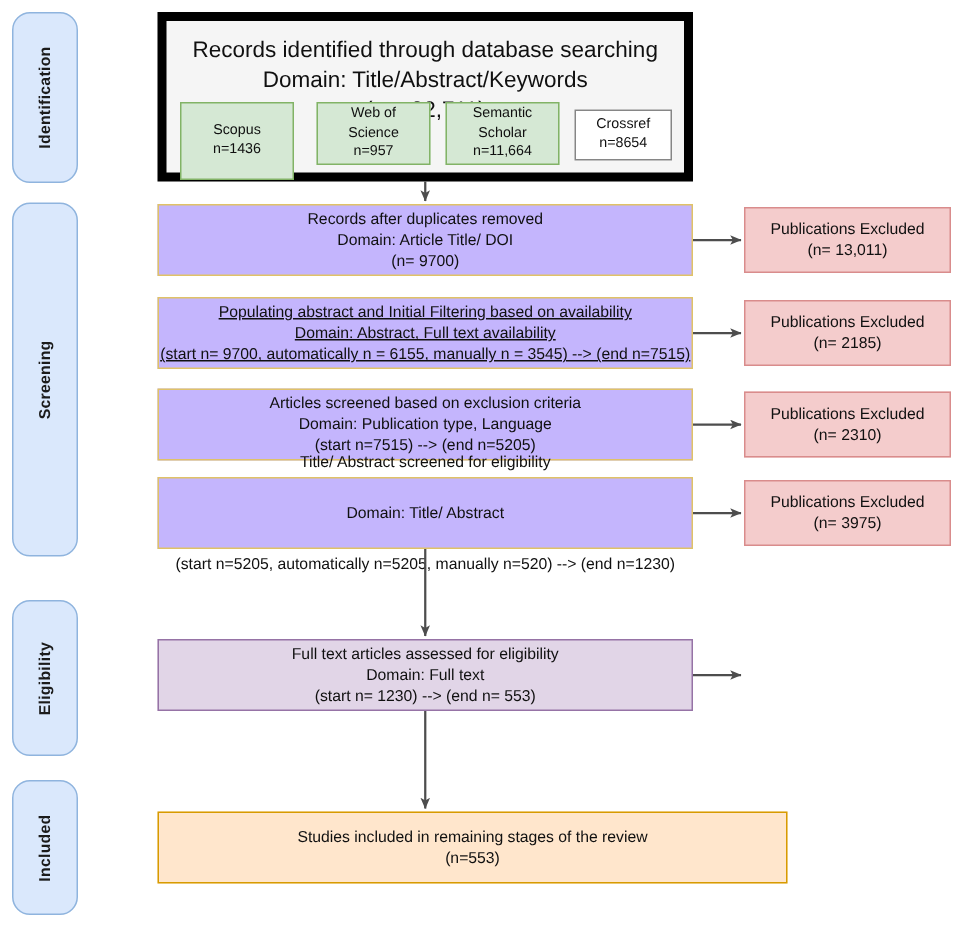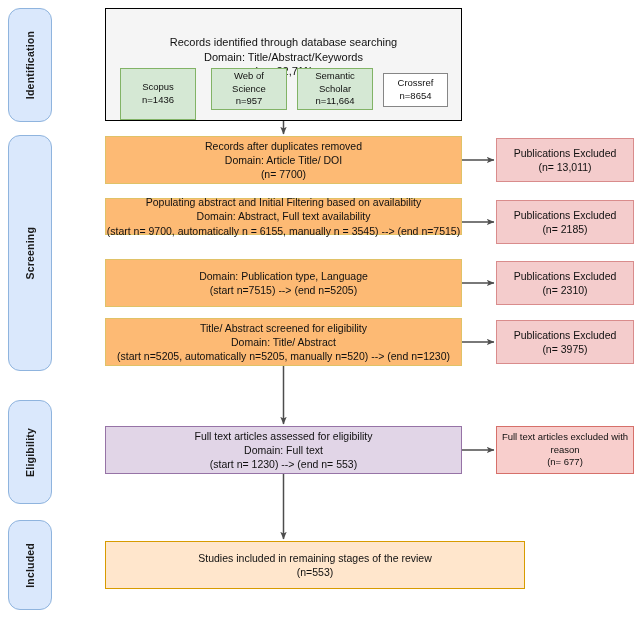--- a/index.html
+++ b/index.html
@@ -54,39 +54,39 @@
     color: #101010;
   }
   .box .ln {
     display: block;
     line-height: 1.34;
     white-space: nowrap;
   }
 
   .box-identification {
     background: #f5f5f5;
-    border: 1px solid #000000;
+    border: 6px solid #000000;
     justify-content: flex-start;
-    padding-top: 26px;
-    font-size: 11px;
+    padding-top: 10px;
+    font-size: 15px;
   }
   .box-db {
     background: #d5e8d4;
     border: 1px solid #82b366;
     font-size: 9.5px;
     line-height: 1.3;
   }
   .box-db-plain {
     background: #ffffff;
     border: 1px solid #868686;
     font-size: 9.5px;
     line-height: 1.3;
   }
   .box-screen {
-    background: #fdba74;
+    background: #c4b5fd;
     border: 1px solid #e0c267;
     font-size: 10.5px;
   }
   .box-excluded {
     background: #f4cccc;
     border: 1px solid #d98c8c;
     font-size: 10.5px;
   }
   .box-eligibility {
     background: #e1d5e7;
@@ -156,35 +156,36 @@
   </div>
 
   <div class="box box-db-plain" style="left:383px; top:73px; width:65px; height:34px;">
     <span class="ln">Crossref</span>
     <span class="ln">n=8654</span>
   </div>
 
   <div class="box box-screen" style="left:105px; top:136px; width:357px; height:48px;">
     <span class="ln">Records after duplicates removed</span>
     <span class="ln">Domain: Article Title/ DOI</span>
-    <span class="ln">(n= 7700)</span>
-  </div>
-
-  <div class="box box-screen" style="left:105px; top:198px; width:357px; height:37px;">
+    <span class="ln">(n= 9700)</span>
+  </div>
+
+  <div class="box box-screen" style="left:105px; top:198px; width:357px; height:48px;text-decoration:underline;">
     <span class="ln">Populating abstract and Initial Filtering based on availability</span>
     <span class="ln">Domain:  Abstract, Full text availability</span>
     <span class="ln">(start n= 9700, automatically n = 6155, manually n = 3545) --&gt; (end n=7515)</span>
   </div>
 
   <div class="box box-screen" style="left:105px; top:259px; width:357px; height:48px;">
+    <span class="ln">Articles screened based on exclusion criteria</span>
     <span class="ln">Domain: Publication type, Language</span>
     <span class="ln">(start n=7515) --&gt; (end n=5205)</span>
   </div>
 
-  <div class="box box-screen" style="left:105px; top:318px; width:357px; height:48px;">
+  <div class="box box-screen" style="left:105px; top:318px; width:357px; height:48px;gap:20px;">
     <span class="ln">Title/ Abstract screened for eligibility</span>
     <span class="ln">Domain: Title/ Abstract</span>
     <span class="ln">(start n=5205, automatically n=5205, manually n=520) --&gt; (end n=1230)</span>
   </div>
 
   <div class="box box-excluded" style="left:496px; top:138px; width:138px; height:44px;">
     <span class="ln">Publications Excluded</span>
     <span class="ln">(n= 13,011)</span>
   </div>
 
@@ -202,25 +203,20 @@
     <span class="ln">Publications Excluded</span>
     <span class="ln">(n= 3975)</span>
   </div>
 
   <div class="box box-eligibility" style="left:105px; top:426px; width:357px; height:48px;">
     <span class="ln">Full text articles assessed for eligibility</span>
     <span class="ln">Domain: Full text</span>
     <span class="ln">(start n= 1230) --&gt; (end n= 553)</span>
   </div>
 
-  <div class="box box-excluded-ft" style="left:496px; top:426px; width:138px; height:48px;">
-    <span class="ln">Full text articles excluded with</span>
-    <span class="ln">reason</span>
-    <span class="ln">(n= 677)</span>
-  </div>
 
   <div class="box box-included" style="left:105px; top:541px; width:420px; height:48px;">
     <span class="ln">Studies included in remaining stages of the review</span>
     <span class="ln">(n=553)</span>
   </div>
 
   <div class="conn" style="left:0; top:0; width:640px; height:619px;">
     <svg width="640" height="619" viewBox="0 0 640 619">
       <defs>
         <marker id="ah" markerWidth="9" markerHeight="9" refX="7.2" refY="3.2" orient="auto" markerUnits="userSpaceOnUse">

